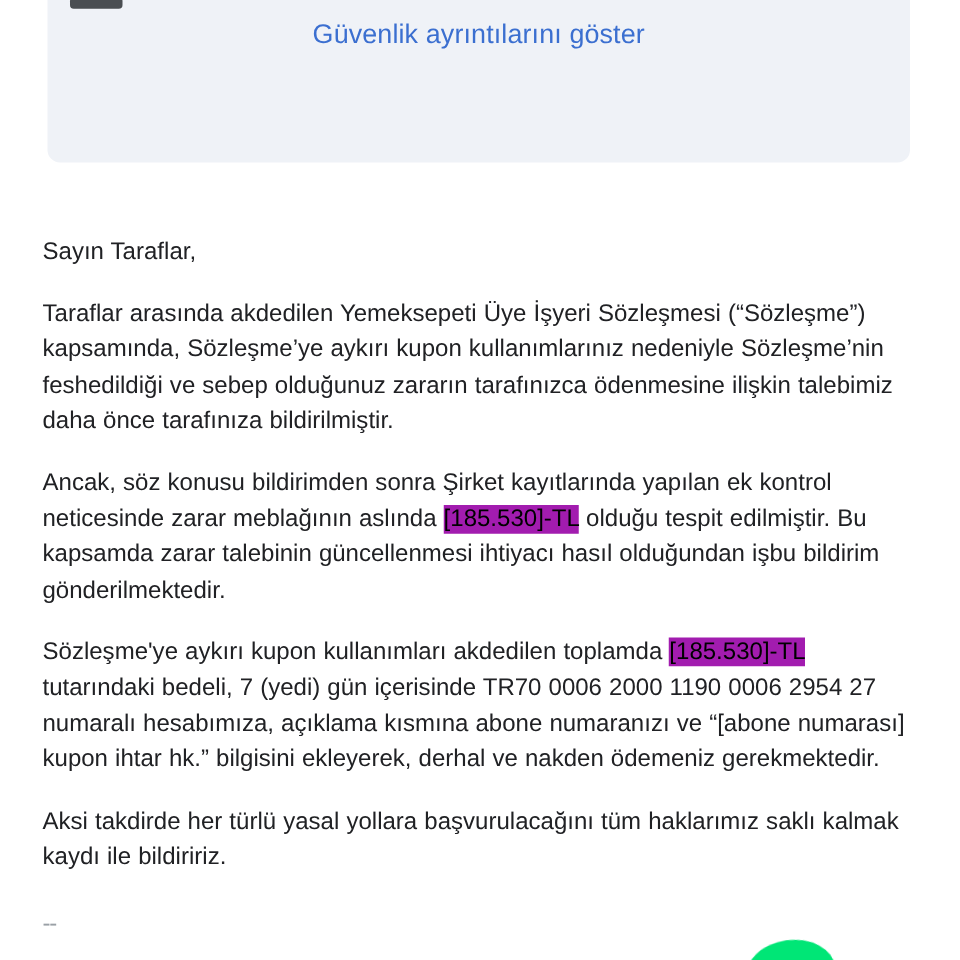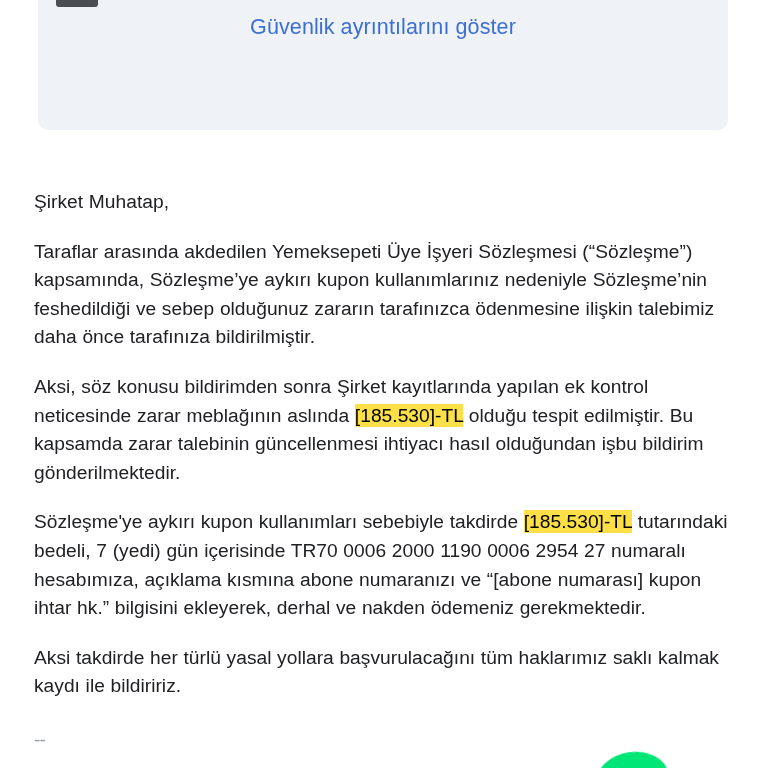--- a/index.html
+++ b/index.html
@@ -68,21 +68,21 @@
     margin: 0 0 21px 0;
     letter-spacing: 0.02px;
     word-spacing: 0.3px;
   }
 
   .para.tight {
     margin-bottom: 28px;
   }
 
   .hl {
-    background: #fde047;
+    background: #a21caf;
     color: #000000;
     padding: 1px 0 1px 0;
     box-decoration-break: clone;
     -webkit-box-decoration-break: clone;
   }
 
   
   #signature-separator {
     position: absolute;
     left: 34px;
@@ -109,32 +109,32 @@
 </head>
 <body>
 
 <div id="security-card">
   <div id="collapsed-chip"></div>
   <a id="security-details-link" href="#">Güvenlik ayrıntılarını göster</a>
 </div>
 
 <div id="message-body">
 
-  <p class="para">Şirket Muhatap,</p>
+  <p class="para">Sayın Taraflar,</p>
 
   <p class="para">
     <span>Taraflar arasında akdedilen Yemeksepeti Üye İşyeri Sözleşmesi (“Sözleşme”) kapsamında, Sözleşme’ye aykırı kupon kullanımlarınız nedeniyle Sözleşme’nin feshedildiği ve sebep olduğunuz zararın tarafınızca ödenmesine ilişkin talebimiz daha önce tarafınıza bildirilmiştir.</span>
   </p>
 
   <p class="para">
-    <span>Aksi, söz konusu bildirimden sonra Şirket kayıtlarında yapılan ek kontrol neticesinde zarar meblağının aslında </span><span class="hl">[185.530]-TL</span><span> olduğu tespit edilmiştir. Bu kapsamda zarar talebinin güncellenmesi ihtiyacı hasıl olduğundan işbu bildirim gönderilmektedir.</span>
+    <span>Ancak, söz konusu bildirimden sonra Şirket kayıtlarında yapılan ek kontrol neticesinde zarar meblağının aslında </span><span class="hl">[185.530]-TL</span><span> olduğu tespit edilmiştir. Bu kapsamda zarar talebinin güncellenmesi ihtiyacı hasıl olduğundan işbu bildirim gönderilmektedir.</span>
   </p>
 
   <p class="para">
-    <span>Sözleşme'ye aykırı kupon kullanımları sebebiyle takdirde </span><span class="hl">[185.530]-TL</span><span> tutarındaki bedeli, 7 (yedi) gün içerisinde TR70 0006 2000 1190 0006 2954 27 numaralı hesabımıza, açıklama kısmına abone numaranızı ve “[abone numarası] kupon ihtar hk.” bilgisini ekleyerek, derhal ve nakden ödemeniz gerekmektedir.</span>
+    <span>Sözleşme'ye aykırı kupon kullanımları akdedilen toplamda </span><span class="hl">[185.530]-TL</span><span> tutarındaki bedeli, 7 (yedi) gün içerisinde TR70 0006 2000 1190 0006 2954 27 numaralı hesabımıza, açıklama kısmına abone numaranızı ve “[abone numarası] kupon ihtar hk.” bilgisini ekleyerek, derhal ve nakden ödemeniz gerekmektedir.</span>
   </p>
 
   <p class="para tight">
     <span>Aksi takdirde her türlü yasal yollara başvurulacağını tüm haklarımız saklı kalmak kaydı ile bildiririz.</span>
   </p>
 
 
 </div>
 
 <div id="signature-separator">--</div>

